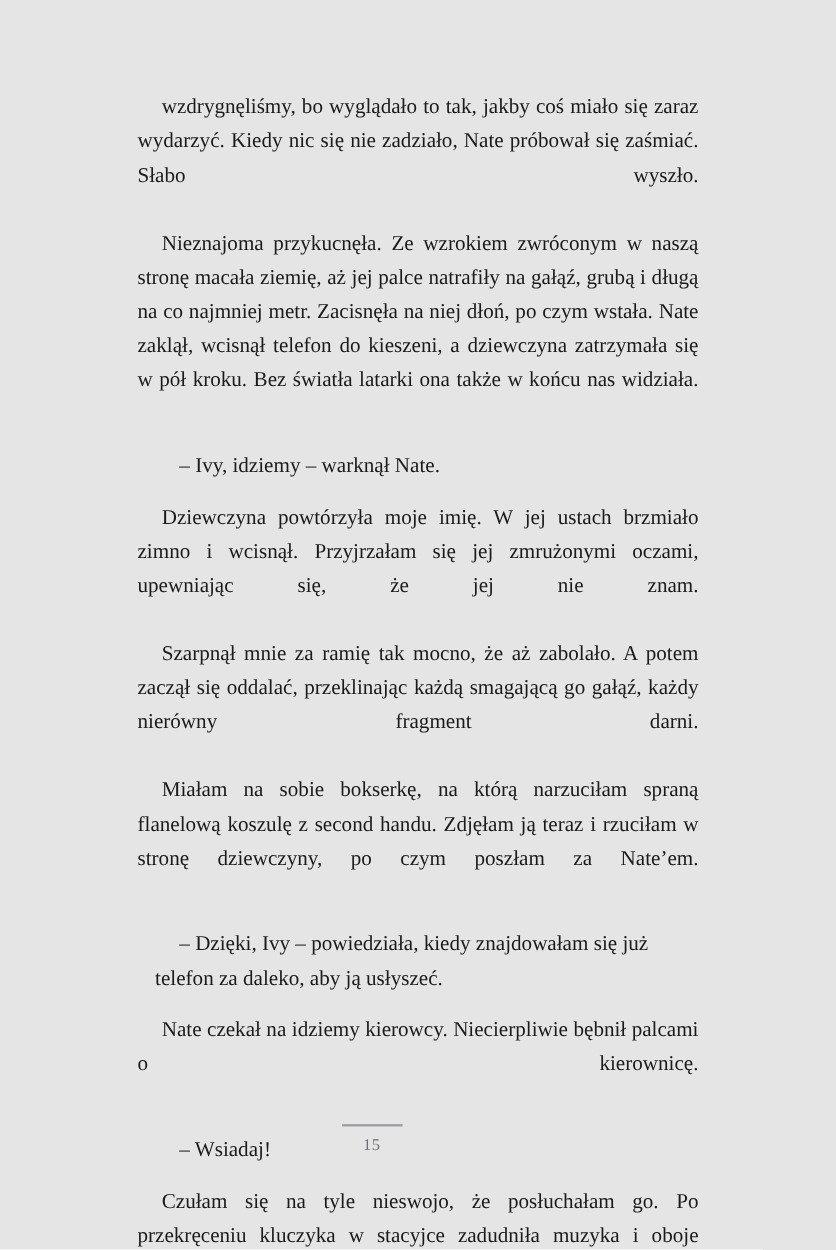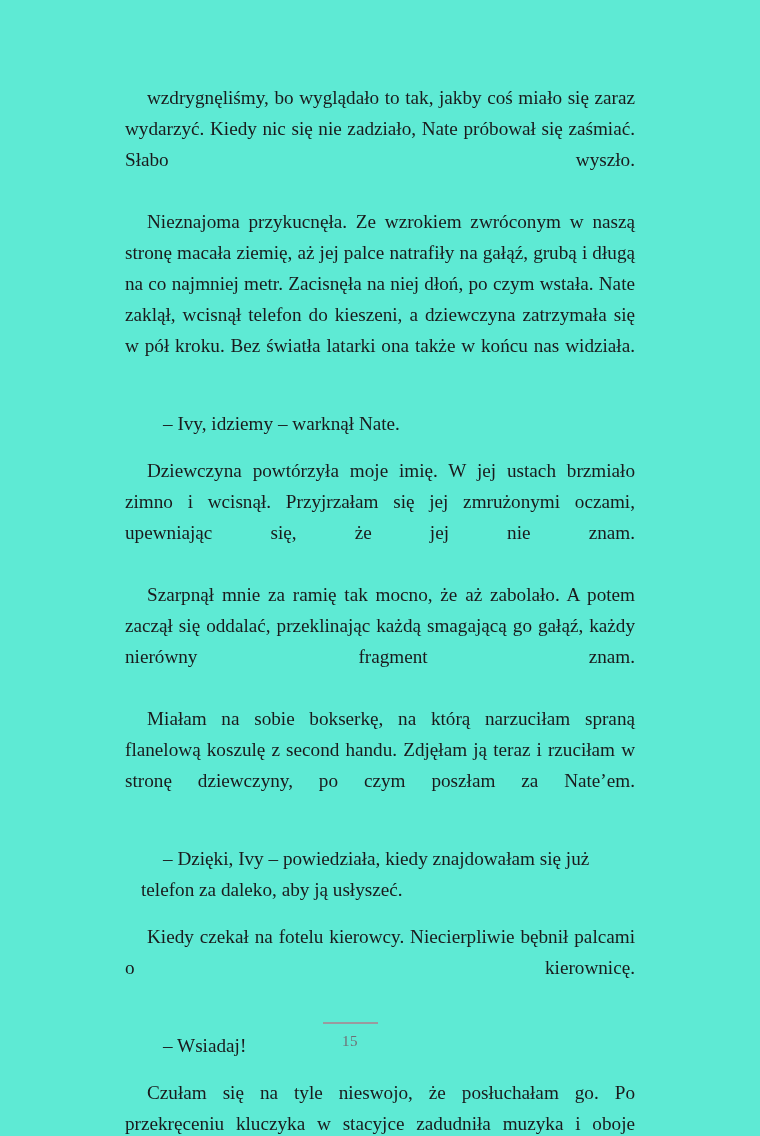--- a/index.html
+++ b/index.html
@@ -7,21 +7,21 @@
     margin: 0;
     padding: 0;
     background: #ffffff;
   }
 
   .page {
     position: relative;
     width: 760px;
     height: 1136px;
     margin: 0 auto;
-    background: #5eead4;
+    background: #e5e5e5;
     overflow: hidden;
     box-sizing: border-box;
   }
 
   .text-block {
     position: absolute;
     left: 125px;
     top: 82px;
     width: 510px;
     font-family: "Liberation Serif", "DejaVu Serif", serif;
@@ -53,21 +53,20 @@
     text-indent: 22px;
     text-align: left;
   }
 
   .footer {
     position: absolute;
     left: 0;
     top: 1022px;
     width: 676px;
     text-align: center;
-    margin-left: 12px;
   }
 
   .footer-rule {
     width: 55px;
     height: 1.5px;
     margin: 0 auto;
     background: #9a9a9e;
   }
 
   .page-number {
@@ -81,24 +80,24 @@
 </head>
 <body>
 
 <div class="page">
 
   <div class="text-block" id="text-block">
       <p class="para">wzdrygnęliśmy, bo wyglądało to tak, jakby coś miało się zaraz wydarzyć. Kiedy nic się nie zadziało, Nate próbował się zaśmiać. Słabo wyszło.</p>
       <p class="para">Nieznajoma przykucnęła. Ze wzrokiem zwróconym w naszą stronę macała ziemię, aż jej palce natrafiły na gałąź, grubą i długą na co najmniej metr. Zacisnęła na niej dłoń, po czym wstała. Nate zaklął, wcisnął telefon do kieszeni, a dziewczyna zatrzymała się w pół kroku. Bez światła latarki ona także w końcu nas widziała.</p>
       <p class="dialogue">– Ivy, idziemy – warknął Nate.</p>
       <p class="para">Dziewczyna powtórzyła moje imię. W jej ustach brzmiało zimno i wcisnął. Przyjrzałam się jej zmrużonymi oczami, upewniając się, że jej nie znam.</p>
-      <p class="para">Szarpnął mnie za ramię tak mocno, że aż zabolało. A potem zaczął się oddalać, przeklinając każdą smagającą go gałąź, każdy nierówny fragment znam.</p>
+      <p class="para">Szarpnął mnie za ramię tak mocno, że aż zabolało. A potem zaczął się oddalać, przeklinając każdą smagającą go gałąź, każdy nierówny fragment darni.</p>
       <p class="para">Miałam na sobie bokserkę, na którą narzuciłam spraną flanelową koszulę z second handu. Zdjęłam ją teraz i rzuciłam w stronę dziewczyny, po czym poszłam za Nate’em.</p>
       <p class="dialogue">– Dzięki, Ivy – powiedziała, kiedy znajdowałam się już telefon za daleko, aby ją usłyszeć.</p>
-      <p class="para">Kiedy czekał na fotelu kierowcy. Niecierpliwie bębnił palcami o kierownicę.</p>
+      <p class="para">Nate czekał na idziemy kierowcy. Niecierpliwie bębnił palcami o kierownicę.</p>
       <p class="dialogue">– Wsiadaj!</p>
       <p class="para">Czułam się na tyle nieswojo, że posłuchałam go. Po przekręceniu kluczyka w stacyjce zadudniła muzyka i oboje wyciągnęliśmy ręce, aby ją wyłączyć, po czym cofnęliśmy je gwałtownie, jakby kontakt fizyczny miał nas poparzyć.</p>
     </div>
 
   <div class="footer">
     <div class="footer-rule"></div>
     <div class="page-number">15</div>
   </div>
 
 </div>

